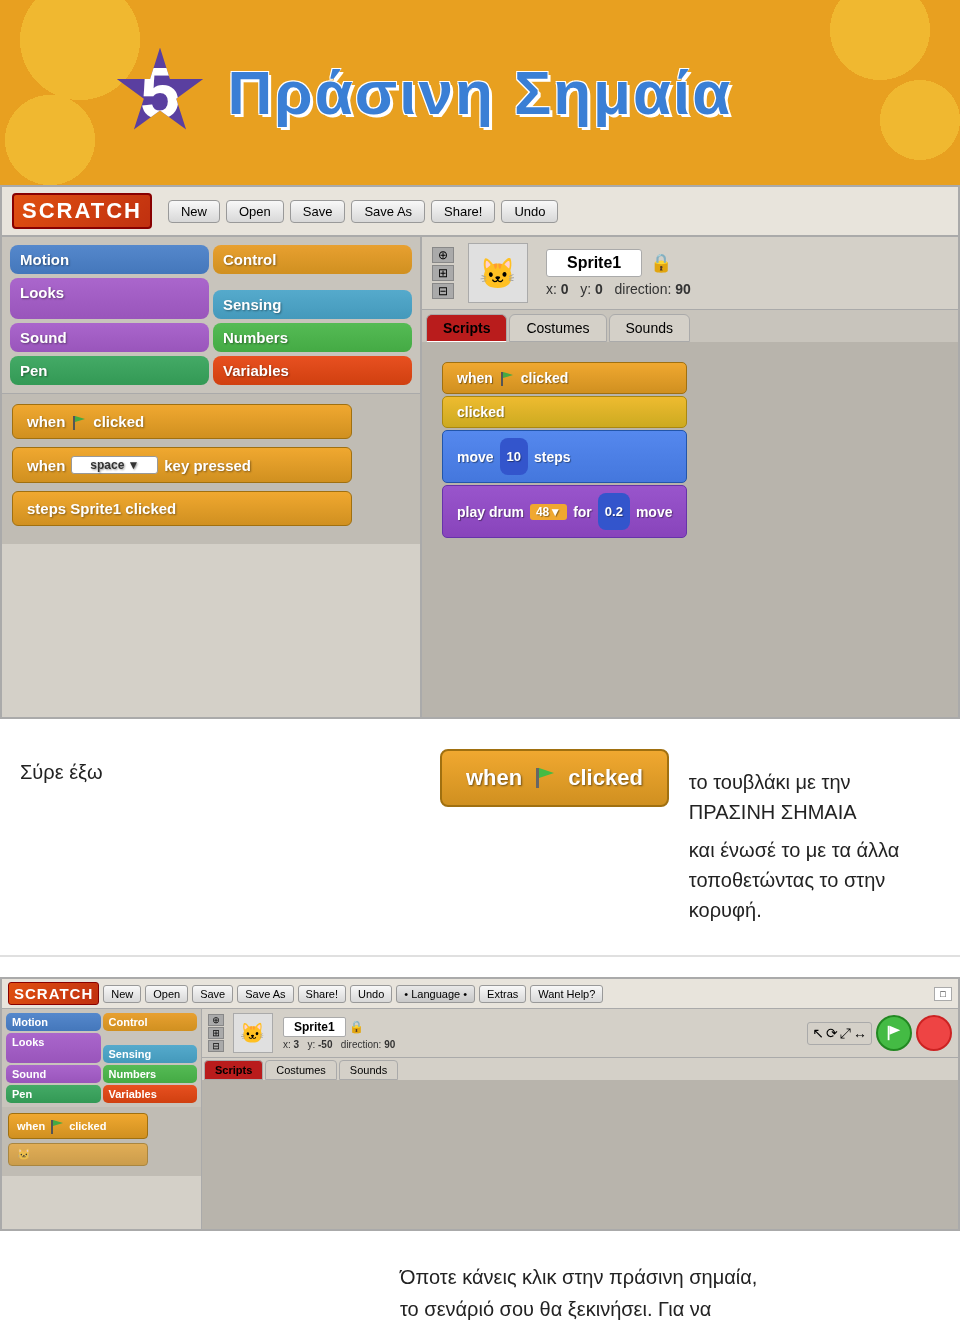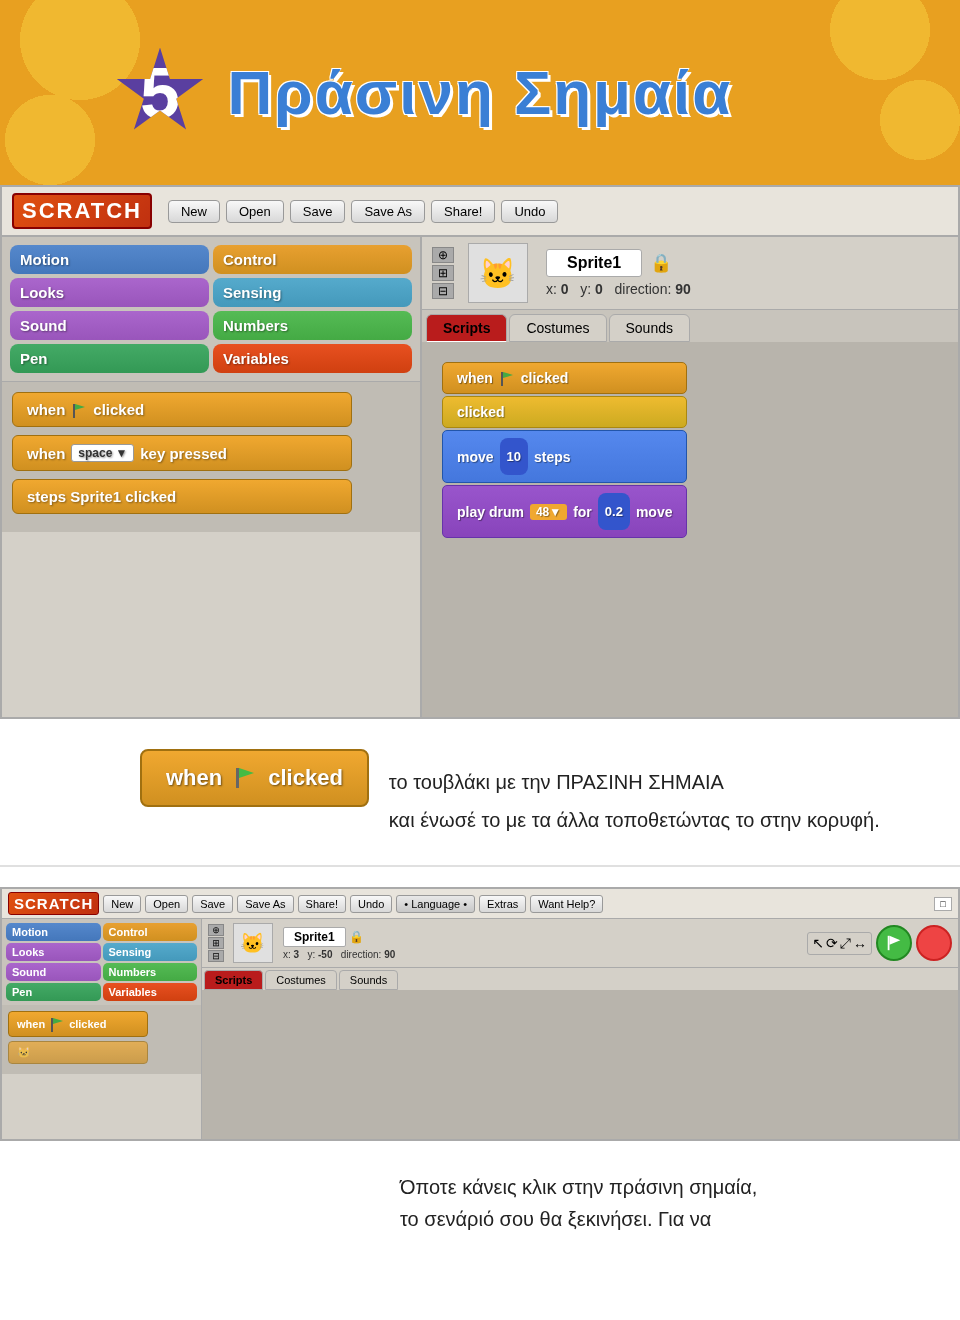--- a/index.html
+++ b/index.html
@@ -119,21 +119,21 @@
       border-radius: 8px;
       padding: 6px 10px;
       font-size: 15px;
       font-weight: bold;
       color: #fff;
       text-shadow: 1px 1px 2px rgba(0,0,0,0.4);
     }
     .cat-motion { background: linear-gradient(to bottom, #5588cc, #4477bb); }
     .cat-control { background: linear-gradient(to bottom, #e8a030, #d09020); }
     .cat-looks { background: linear-gradient(to bottom, #aa66cc, #9955bb); }
-    .cat-sensing { background: linear-gradient(to bottom, #55aacc, #4499bb); }
+    .cat-sensing { background: linear-gradient(to bottom, #55aacc, #4499bb); margin-top: 12px; }
     .cat-sound { background: linear-gradient(to bottom, #aa66cc, #9955bb); }
     .cat-numbers { background: linear-gradient(to bottom, #55bb55, #44aa44); }
     .cat-pen { background: linear-gradient(to bottom, #44aa66, #339955); }
     .cat-variables { background: linear-gradient(to bottom, #e85020, #d04010); }
 
     .blocks-scripts {
       padding: 10px;
       background: #c0bcb4;
     }
     .script-block {
@@ -154,21 +154,21 @@
     .flag-icon {
       display: inline-block;
       width: 16px;
       height: 16px;
     }
     .key-badge {
       background: #fff;
       color: #333;
       border: 1px solid #999;
       border-radius: 3px;
-      padding: 1px 6px;
+      padding: 1px 18px;
       font-size: 12px;
       display: inline-flex;
       align-items: center;
       gap: 3px;
     }
 
     
     .right-panel {
       flex: 1;
       display: flex;
@@ -573,20 +573,23 @@
             <span class="num-badge">0.2</span>
             <span>move</span>
           </div>
         </div>
       </div>
     </div>
   </div>
 </div>
 
 <div class="middle-section">
+  <div style="display:flex;flex-direction:column;align-items:flex-start;gap:10px;min-width:280px;">
+    <span class="middle-text greek-text">Σύρε έξω</span>
+  </div>
   <div class="when-clicked-block">
     <span>when</span>
     <svg class="flag-svg-lg" viewBox="0 0 26 26">
       <rect x="4" y="3" width="3" height="20" fill="#666"></rect>
       <polygon points="7,3 22,8 7,13" fill="#44bb44"></polygon>
     </svg>
     <span>clicked</span>
   </div>
   <div style="display:flex;flex-direction:column;gap:0;padding-top:10px;">
     <span class="middle-text greek-text">το τουβλάκι με την ΠΡΑΣΙΝΗ ΣΗΜΑΙΑ</span>

